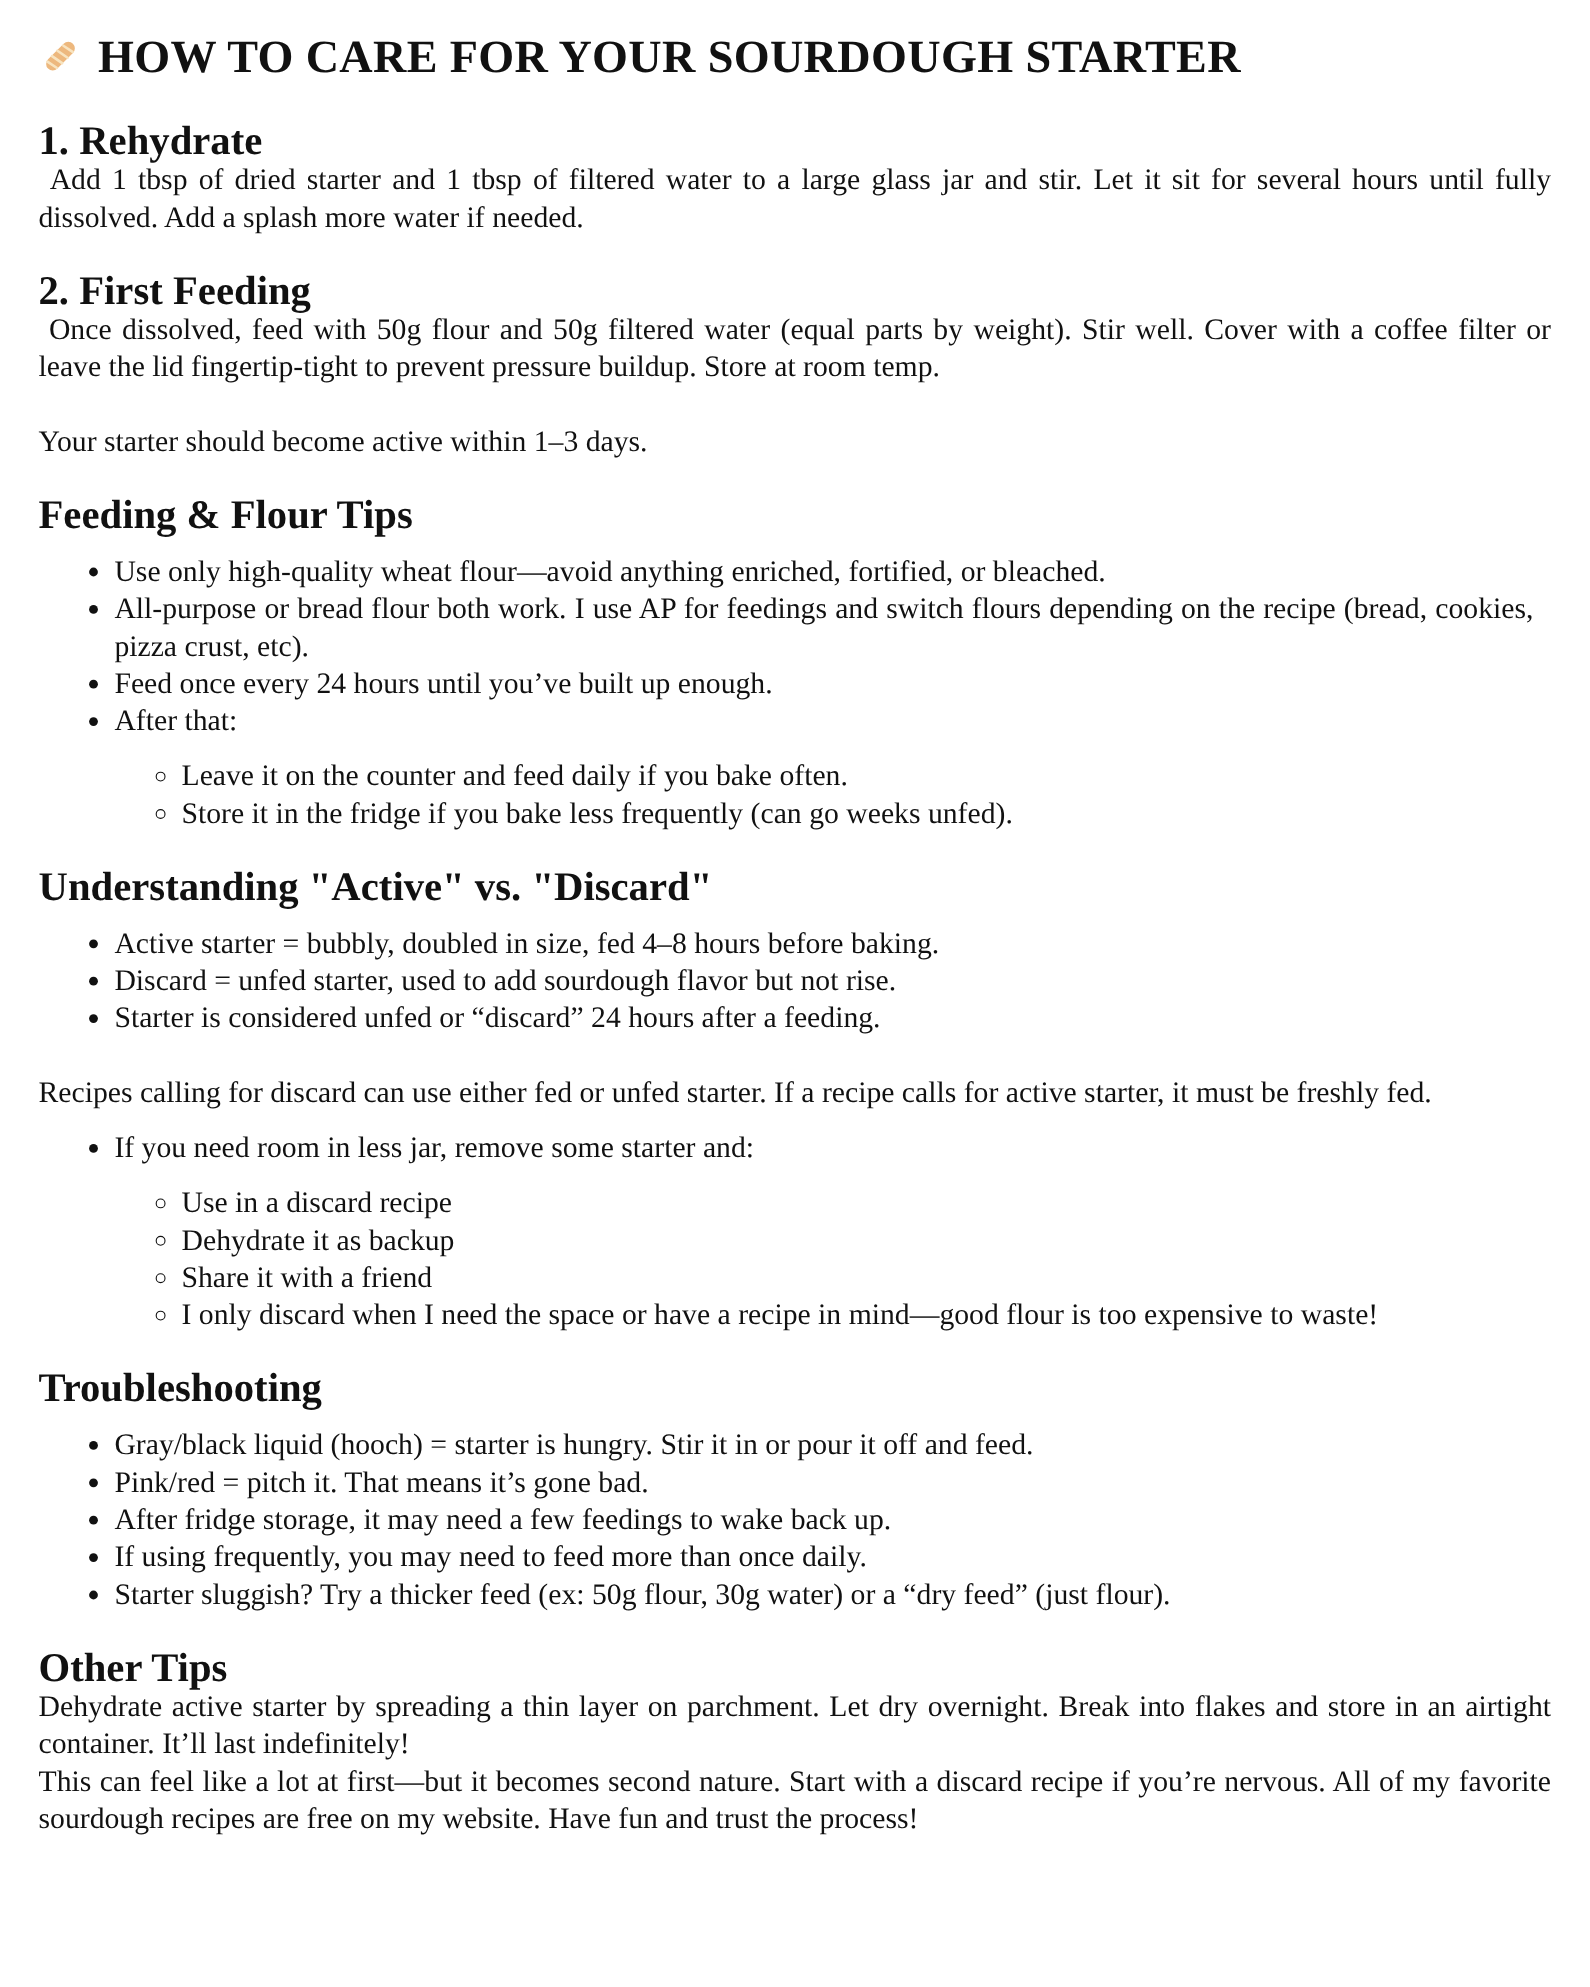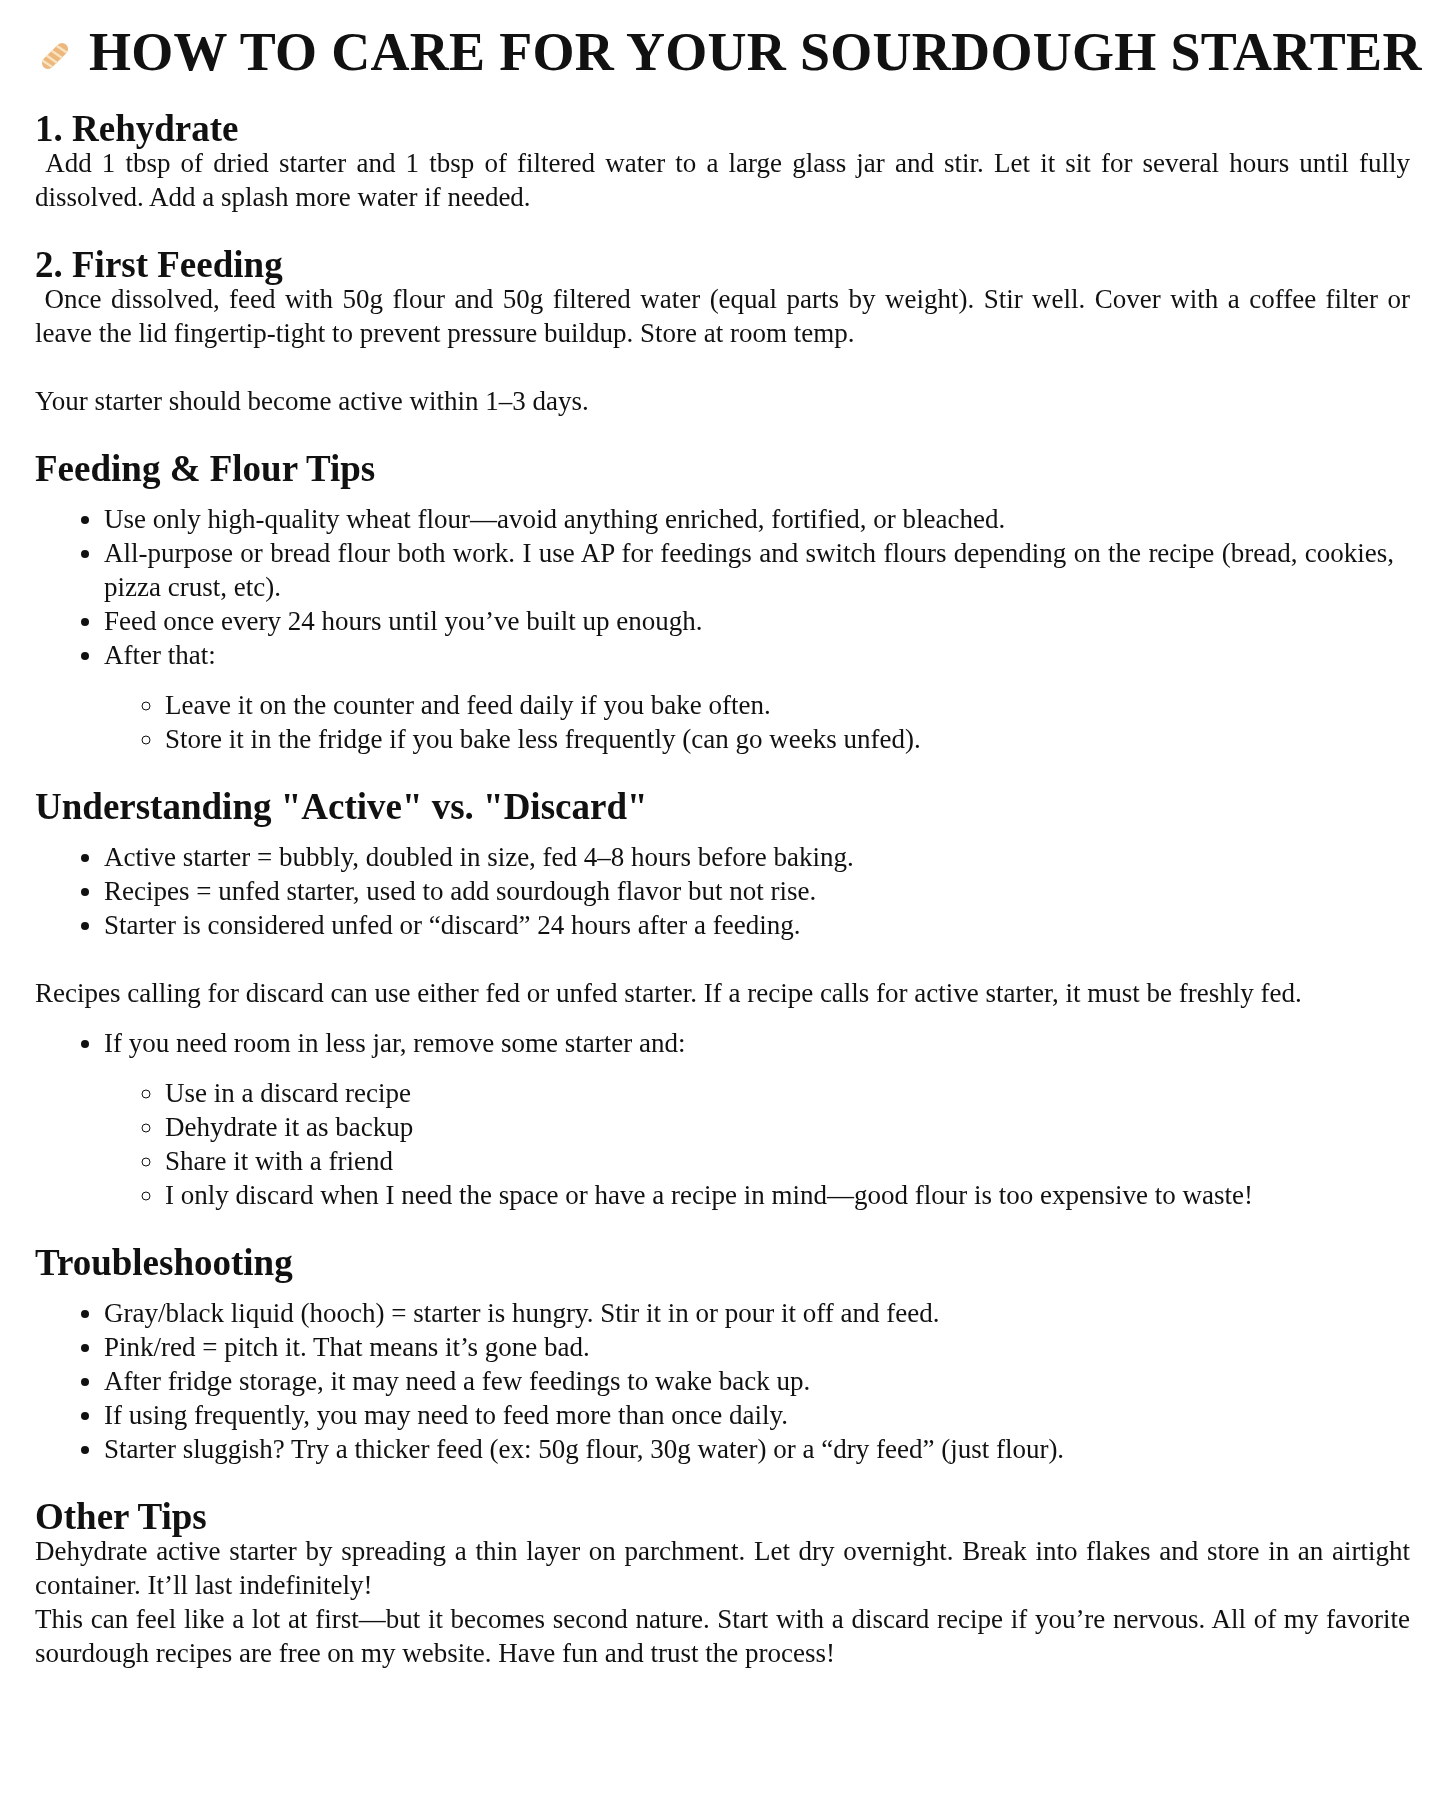--- a/index.html
+++ b/index.html
@@ -11,21 +11,21 @@
   .page {
     box-sizing: border-box;
     width: 1445px; height: 1806px;
     padding: 26px 35px 0 35px;
     font-size: 27px;
     line-height: 34px;
   }
   .doc-title {
     margin: 0 0 0 0;
     text-align: left;
-    font-size: 54px;
+    font-size: 42px;
     line-height: 52px;
     font-weight: bold;
     letter-spacing: 0.3px;
     white-space: nowrap;
   }
   .doc-title .emoji {
     display: inline-block;
     width: 40px; height: 40px;
     vertical-align: -6px;
     margin-right: 14px;
@@ -97,21 +97,21 @@
           <li>Store it in the fridge if you bake less frequently (can go weeks unfed).</li>
         </ul>
       </li>
     </ul>
   </section>
 
   <section>
     <h2>Understanding "Active" vs. "Discard"</h2>
     <ul>
       <li>Active starter = bubbly, doubled in size, fed 4–8 hours before baking.</li>
-      <li>Recipes = unfed starter, used to add sourdough flavor but not rise.</li>
+      <li>Discard = unfed starter, used to add sourdough flavor but not rise.</li>
       <li>Starter is considered unfed or “discard” 24 hours after a feeding.</li>
     </ul>
     <p class="gap">Recipes calling for discard can use either fed or unfed starter. If a recipe calls for active starter, it must be freshly fed.</p>
   </section>
 
   <section>
     <ul>
       <li>
         <span>If you need room in less jar, remove some starter and:</span>
         <ul>

